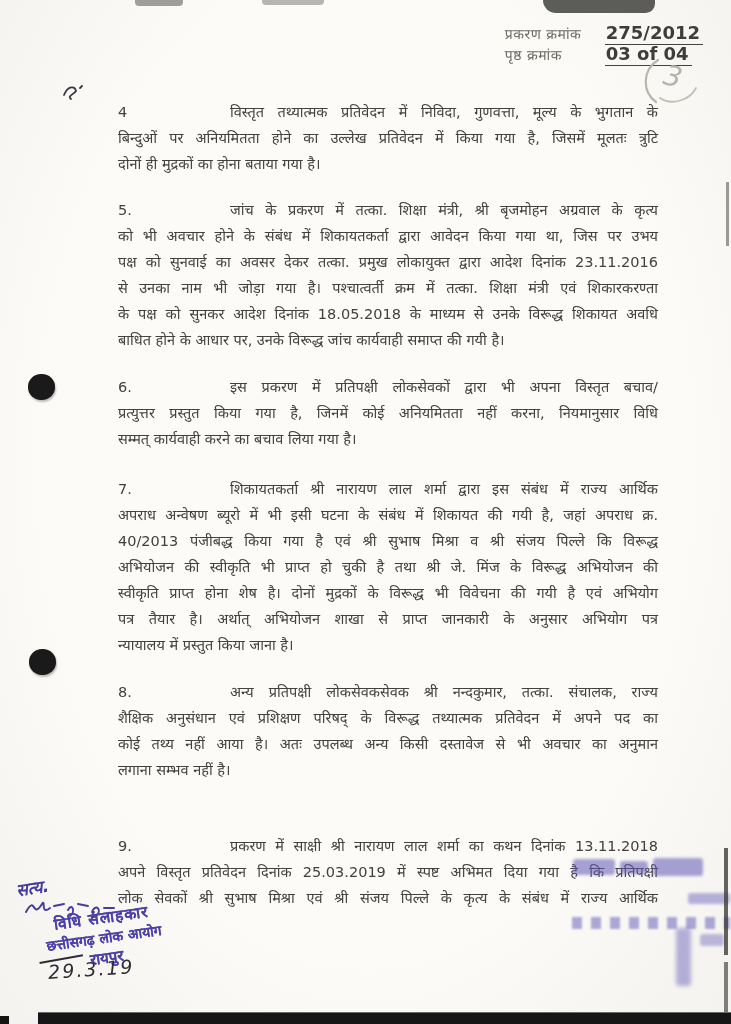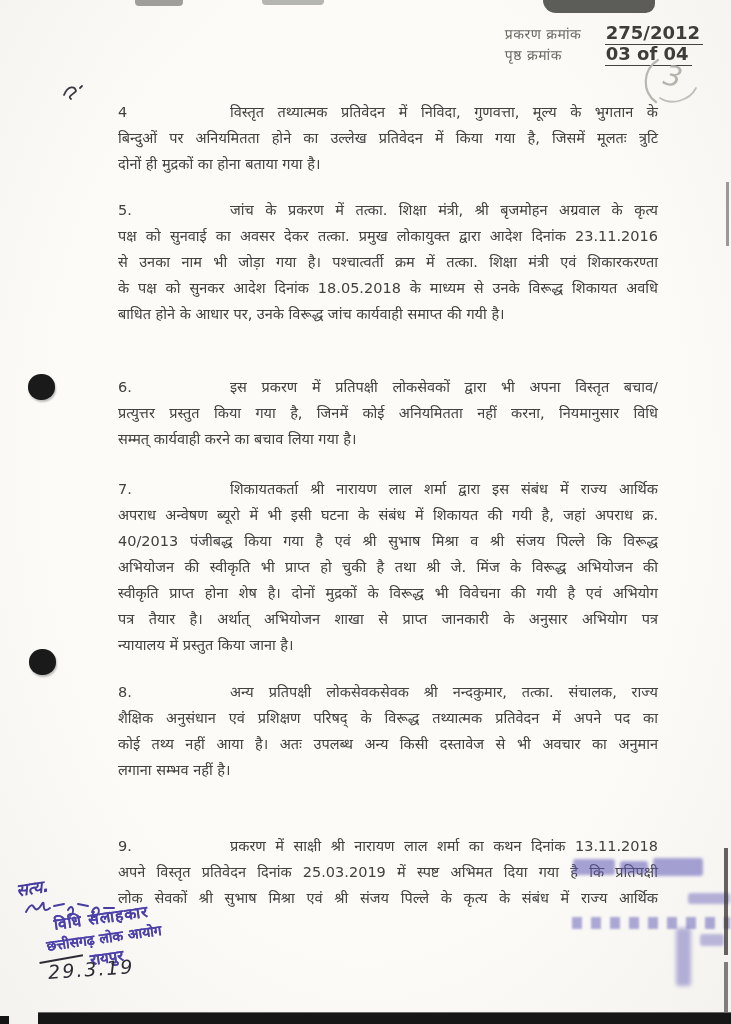--- a/index.html
+++ b/index.html
@@ -108,20 +108,21 @@
   <div class="content">
       <div class="para para-0">
         <span class="pnum">4</span>
         <div class="line first">विस्तृत तथ्यात्मक प्रतिवेदन में निविदा, गुणवत्ता, मूल्य के भुगतान के</div>
         <div class="line">बिन्दुओं पर अनियमितता होने का उल्लेख प्रतिवेदन में किया गया है, जिसमें मूलतः त्रुटि</div>
         <div class="line lastln">दोनों ही मुद्रकों का होना बताया गया है।</div>
       </div>
       <div class="para para-1">
         <span class="pnum">5.</span>
         <div class="line first">जांच के प्रकरण में तत्का. शिक्षा मंत्री, श्री बृजमोहन अग्रवाल के कृत्य</div>
+        <div class="line">को भी अवचार होने के संबंध में शिकायतकर्ता द्वारा आवेदन किया गया था, जिस पर उभय</div>
         <div class="line">पक्ष को सुनवाई का अवसर देकर तत्का. प्रमुख लोकायुक्त द्वारा आदेश दिनांक 23.11.2016</div>
         <div class="line">से उनका नाम भी जोड़ा गया है। पश्चात्वर्ती क्रम में तत्का. शिक्षा मंत्री एवं शिकारकरण्ता</div>
         <div class="line">के पक्ष को सुनकर आदेश दिनांक 18.05.2018 के माध्यम से उनके विरूद्ध शिकायत अवधि</div>
         <div class="line lastln">बाधित होने के आधार पर, उनके विरूद्ध जांच कार्यवाही समाप्त की गयी है।</div>
       </div>
       <div class="para para-2">
         <span class="pnum">6.</span>
         <div class="line first">इस प्रकरण में प्रतिपक्षी लोकसेवकों द्वारा भी अपना विस्तृत बचाव/</div>
         <div class="line">प्रत्युत्तर प्रस्तुत किया गया है, जिनमें कोई अनियमितता नहीं करना, नियमानुसार विधि</div>
         <div class="line lastln">सम्मत् कार्यवाही करने का बचाव लिया गया है।</div>

